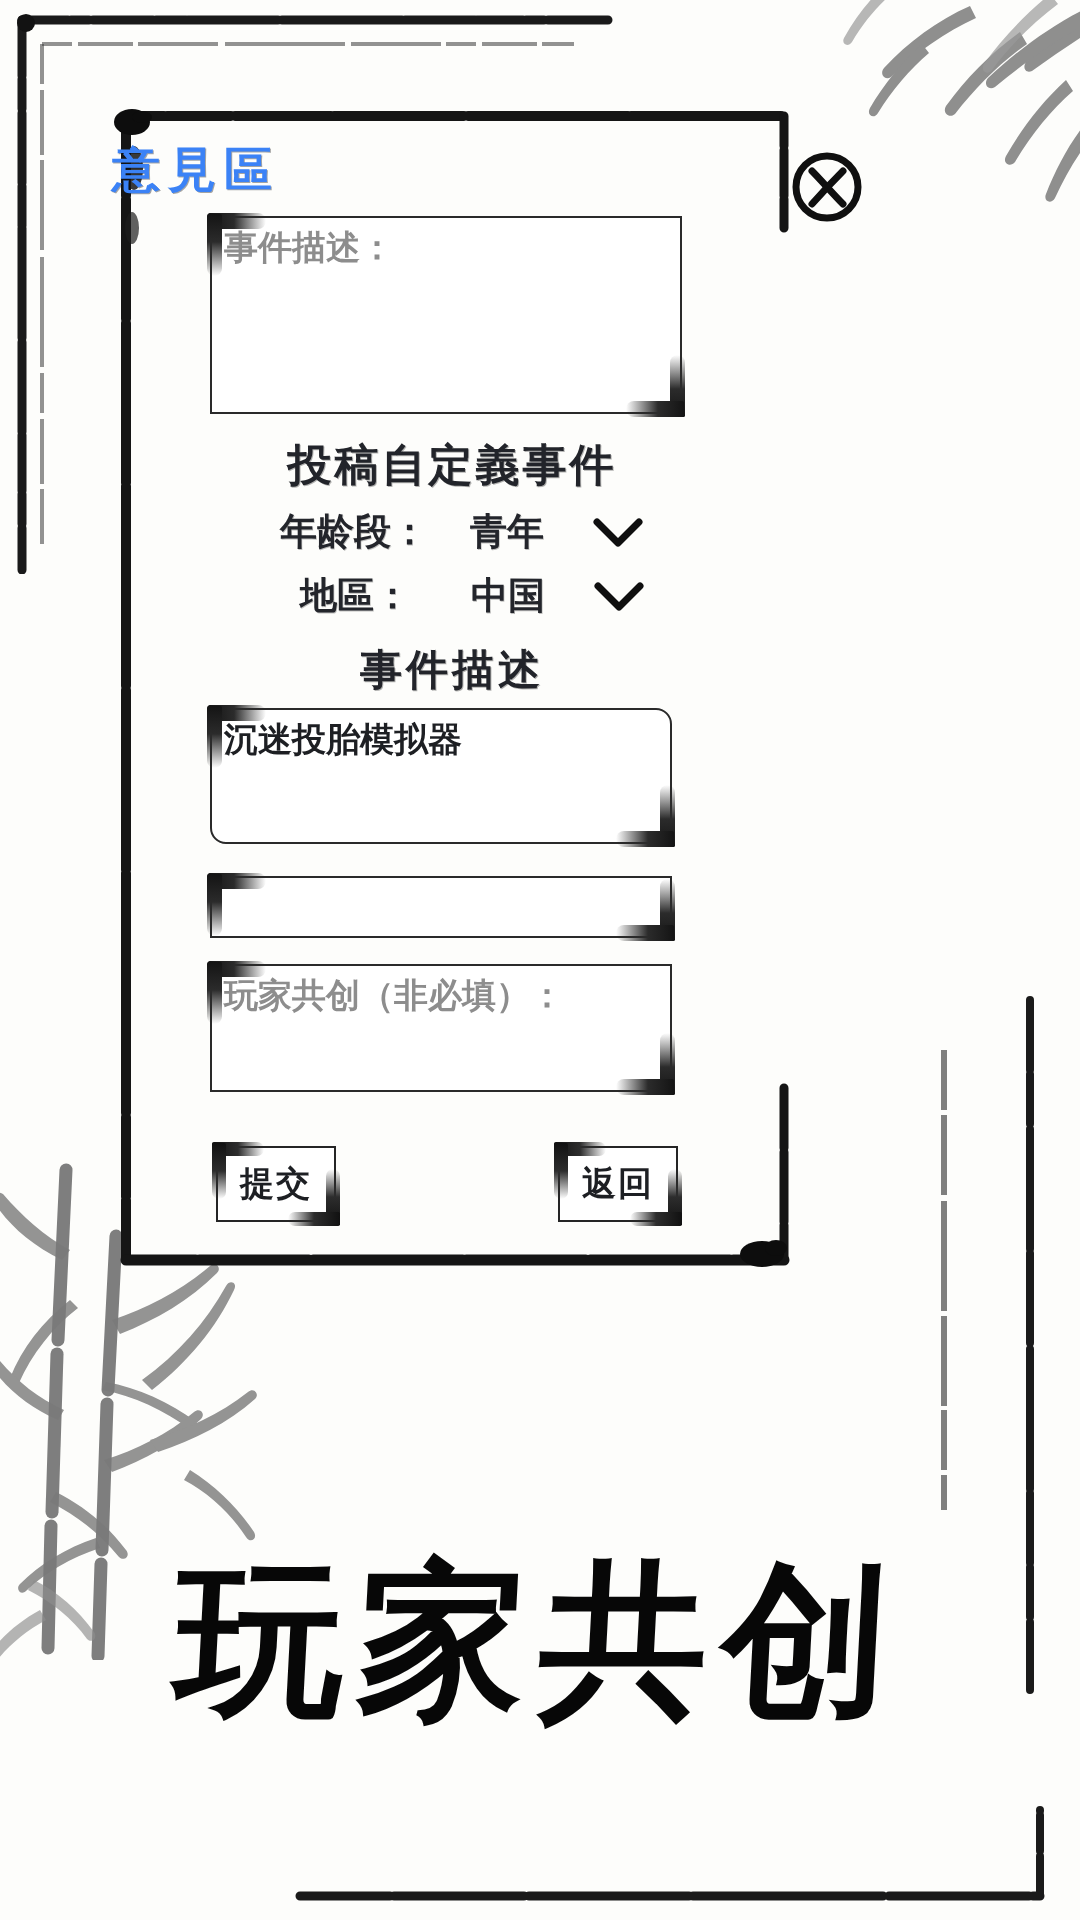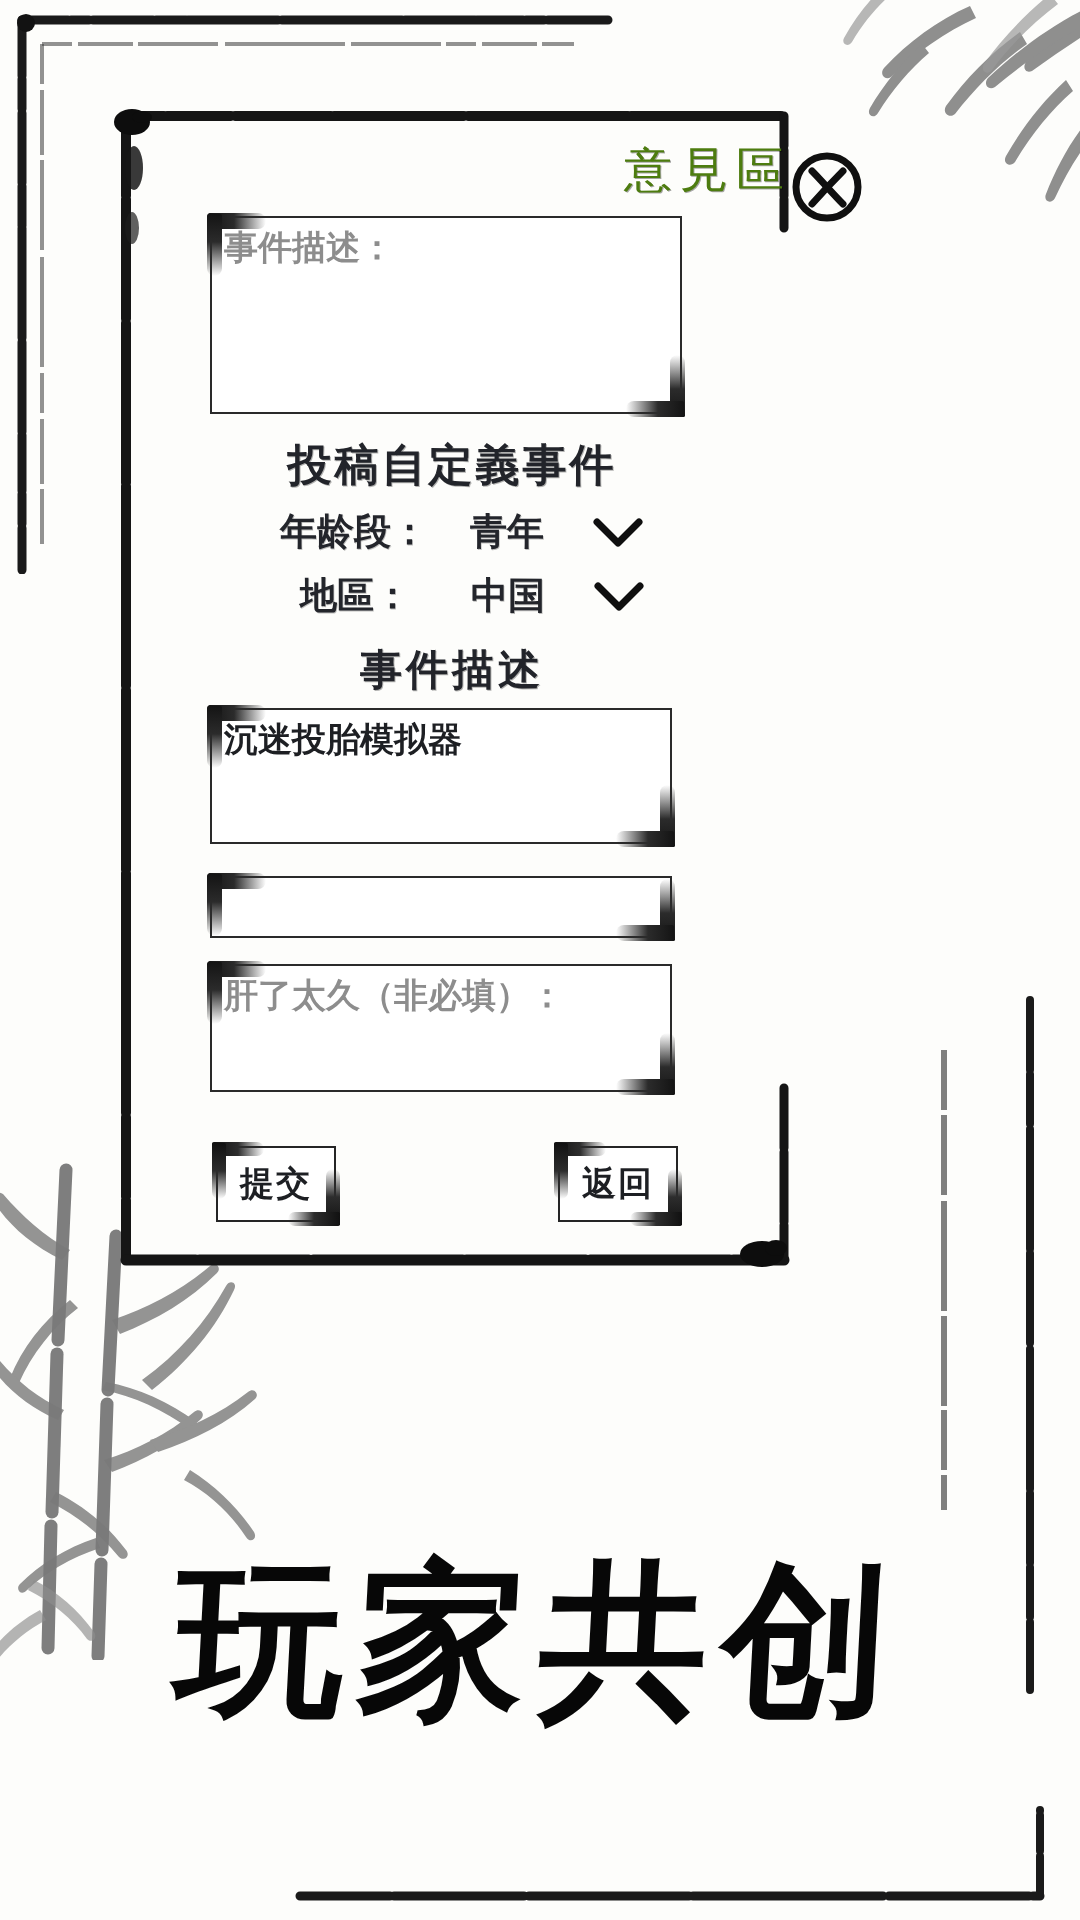--- a/index.html
+++ b/index.html
@@ -44,25 +44,25 @@
     position: absolute;
     inset: 0;
     pointer-events: none;
   }
 
   
   .panel-title {
     position: absolute;
     left: 0; top: 30px;
     width: 680px;
-    text-align: right;
+    text-align: left;
     font-family: "DejaVu Sans", sans-serif;
     font-size: 48px;
-    font-weight: 400;
-    color: #4d7c0f;
+    font-weight: 700;
+    color: #3b82f6;
     letter-spacing: 8px;
     text-shadow: 1px 1px 0 rgba(0,0,0,.35);
   }
 
   
   .close-btn {
     position: absolute;
     left: 678px; top: 42px;
     width: 74px; height: 74px;
     cursor: pointer;
@@ -340,35 +340,35 @@
       <span class="select-value" style="margin-left:42px;">青年</span>
       <span class="chevron" style="margin-left:48px;">
         <svg viewBox="0 0 52 34" width="52" height="34">
           <path d="M5 7 C 14 16 22 24 26 28 C 30 24 38 16 47 7" stroke="#0f0f0f" stroke-width="7" fill="none" stroke-linecap="round" stroke-linejoin="round"></path>
         </svg>
       </span>
     </div>
 
     <div class="section-heading" style="top:534px; font-size:42px; letter-spacing:4px;">事件描述</div>
 
-    <div class="inkbox" style="left:98px; top:600px; width:462px; height:136px;">
+    <div class="inkbox" style="left:98px; top:600px; width:462px; height:136px;border-radius:16px;">
       <span class="brush-br"></span>
         <span class="brush-br2"></span>
       <div class="field-text filled">沉迷投胎模拟器</div>
     </div>
 
     <div class="inkbox" style="left:98px; top:768px; width:462px; height:62px;">
       <span class="brush-br"></span>
         <span class="brush-br2"></span>
     </div>
 
     <div class="inkbox" style="left:98px; top:856px; width:462px; height:128px;">
       <span class="brush-br"></span>
         <span class="brush-br2"></span>
-      <div class="field-text placeholder">肝了太久（非必填）：</div>
+      <div class="field-text placeholder">玩家共创（非必填）：</div>
     </div>
 
     <div class="btn" style="left:104px; top:1038px;">
       <span class="b-br"></span>
         <span class="b-br2"></span>
       <span class="btn-label">提交</span>
     </div>
 
     <div class="btn" style="left:446px; top:1038px;">
       <span class="b-br"></span>

